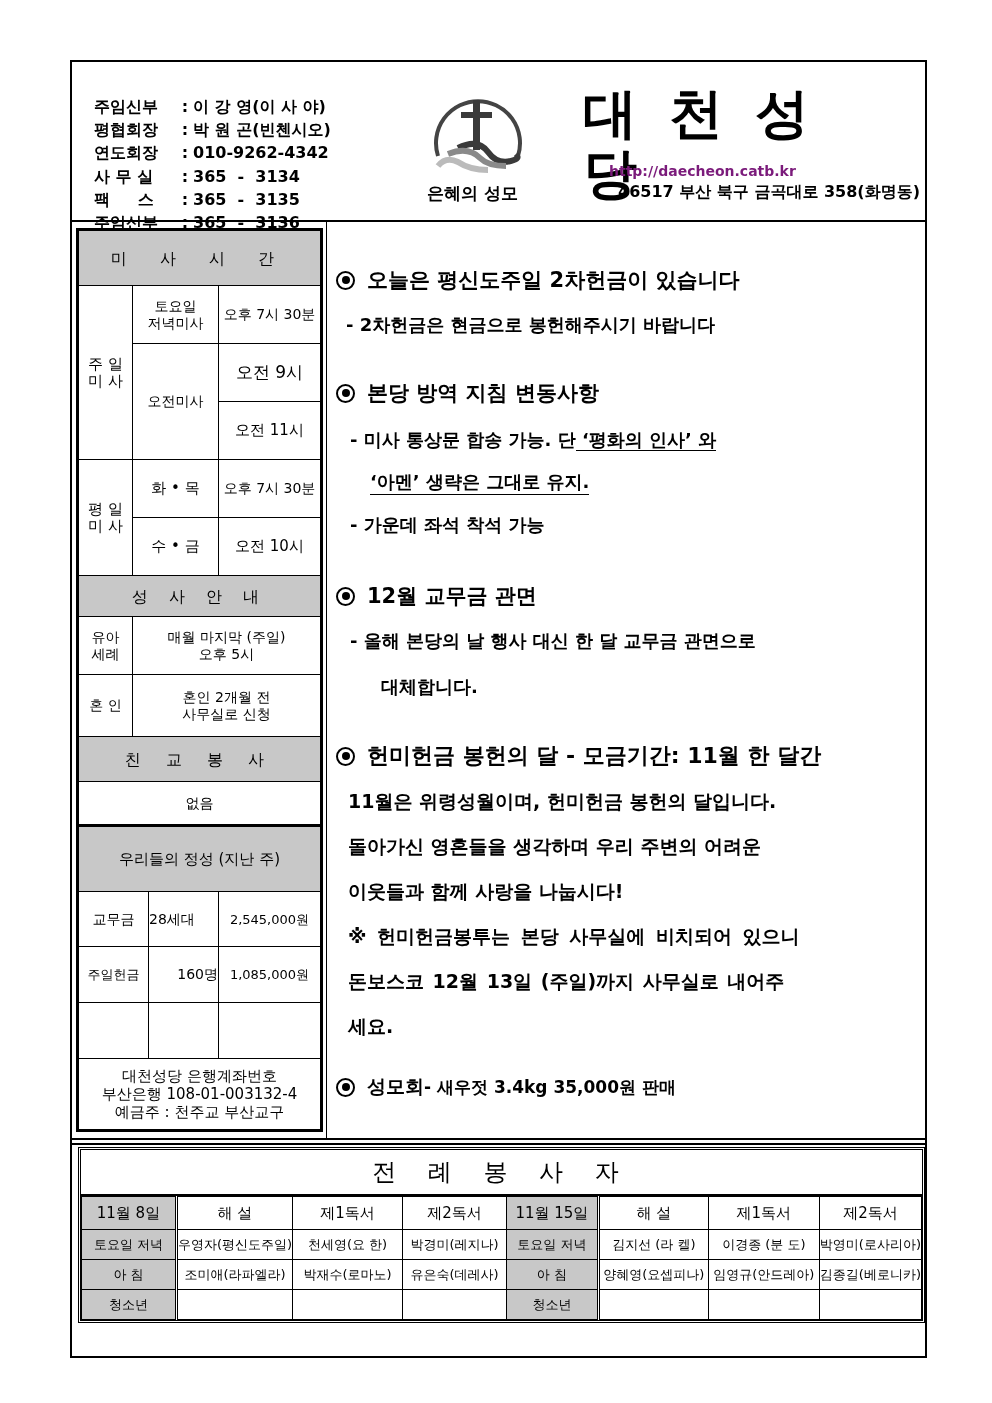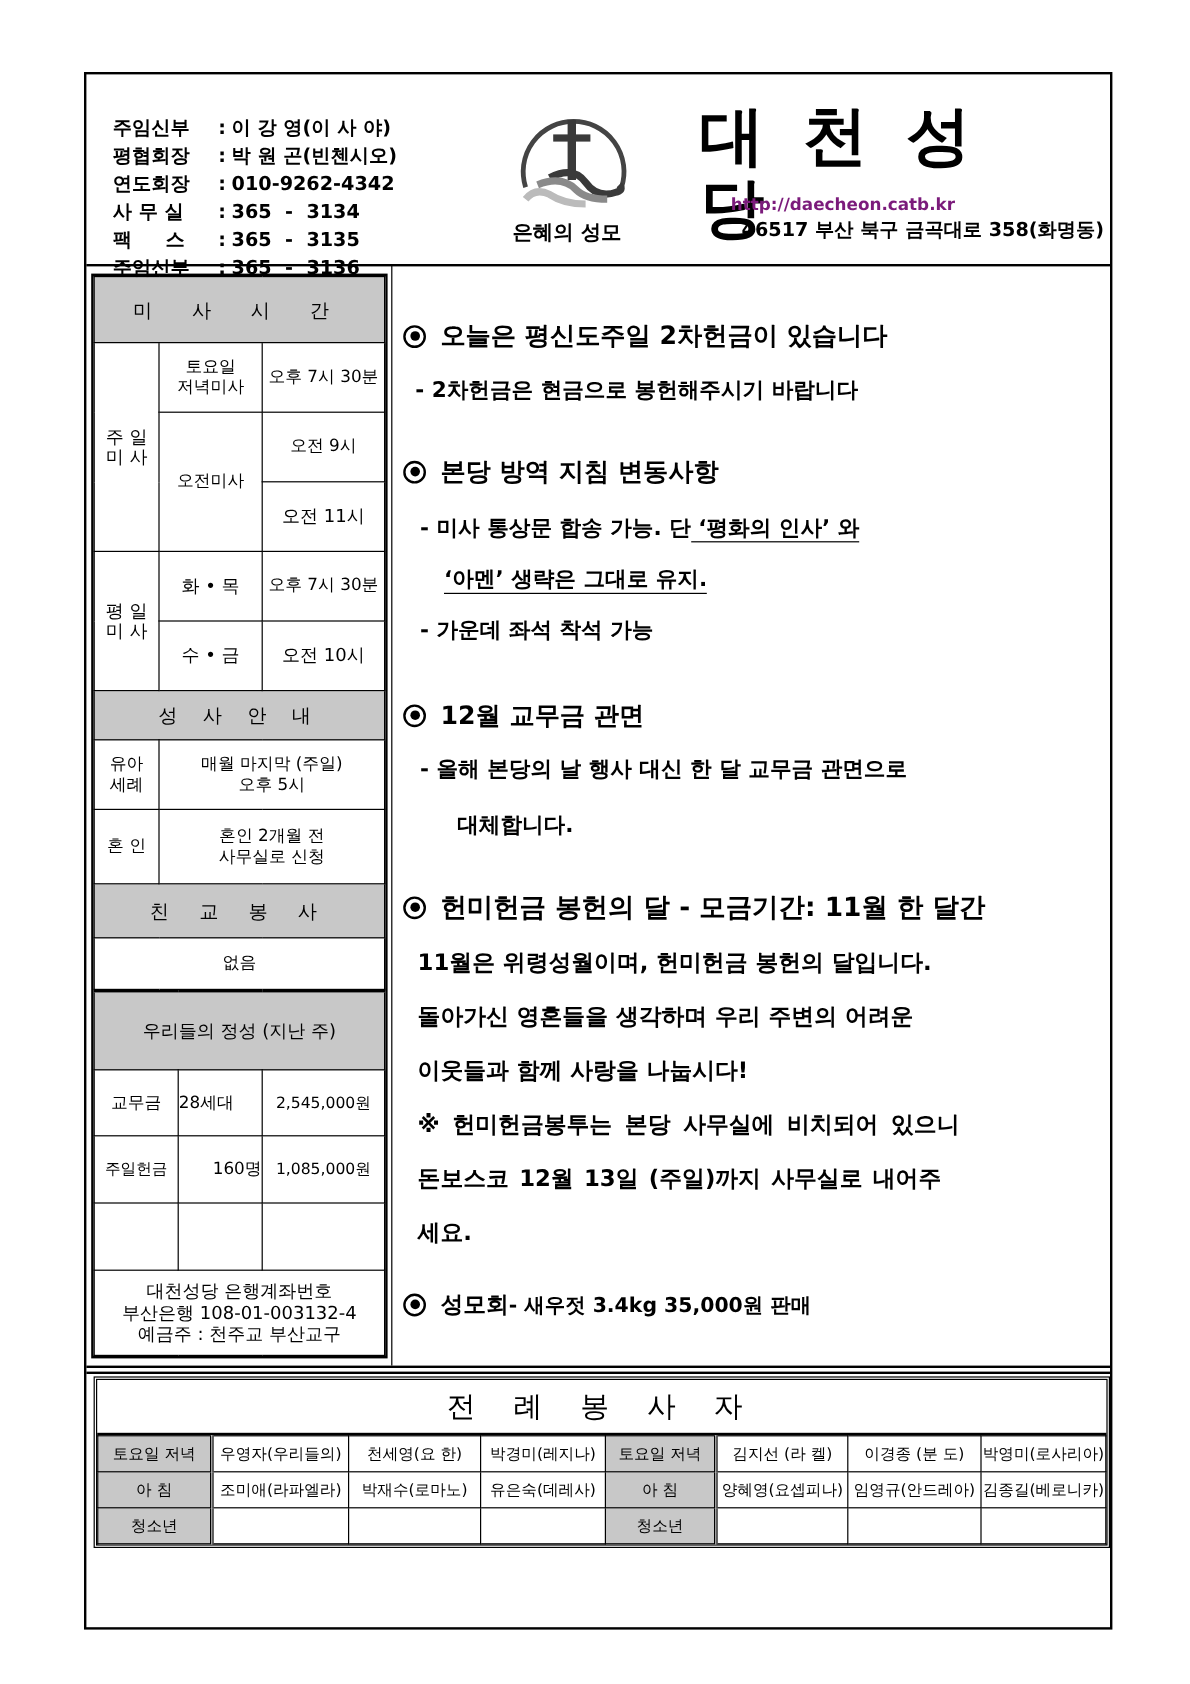--- a/index.html
+++ b/index.html
@@ -78,21 +78,21 @@
           </tr>
       <tr style="height:58px">
         <td rowspan="3" style="white-space:pre-line;font-size:15px">주 일
 미 사</td>
         <td style="white-space:pre-line">토요일
 저녁미사</td>
         <td>오후 7시 30분</td>
       </tr>
       <tr style="height:58px">
         <td rowspan="2">오전미사</td>
-        <td style="font-size:14px">오전 9시</td>
+        <td style="font-size:17px">오전 9시</td>
       </tr>
       <tr style="height:58px">
             <td style="font-size:15px">오전 11시</td>
           </tr>
       <tr style="height:58px">
         <td rowspan="2" style="white-space:pre-line;font-size:15px">평 일
 미 사</td>
         <td style="font-size:15px">화 • 목</td>
         <td>오후 7시 30분</td>
       </tr>
@@ -207,23 +207,33 @@
         <col style="width:95px">
           <col style="width:114px">
           <col style="width:110px">
           <col style="width:104px">
         <col style="width:92px">
           <col style="width:110px">
           <col style="width:111px">
           <col>
       </colgroup>
       <tbody>
+          <tr class="colhd">
+        <td class="gray dbl">11월 8일</td>
+        <td>해 설</td>
+        <td>제1독서</td>
+        <td>제2독서</td>
+        <td class="gray dbl">11월 15일</td>
+        <td>해 설</td>
+        <td>제1독서</td>
+        <td>제2독서</td>
+      </tr>
       <tr>
         <td class="gray dbl">토요일 저녁</td>
-        <td>우영자(우리들의)</td>
+        <td>우영자(평신도주일)</td>
         <td>천세영(요 한)</td>
         <td>박경미(레지나)</td>
         <td class="gray dbl">토요일 저녁</td>
         <td>김지선 (라  켈)</td>
         <td>이경종 (분 도)</td>
         <td>박영미(로사리아)</td>
       </tr>
       <tr>
         <td class="gray dbl">아  침</td>
         <td>조미애(라파엘라)</td>

